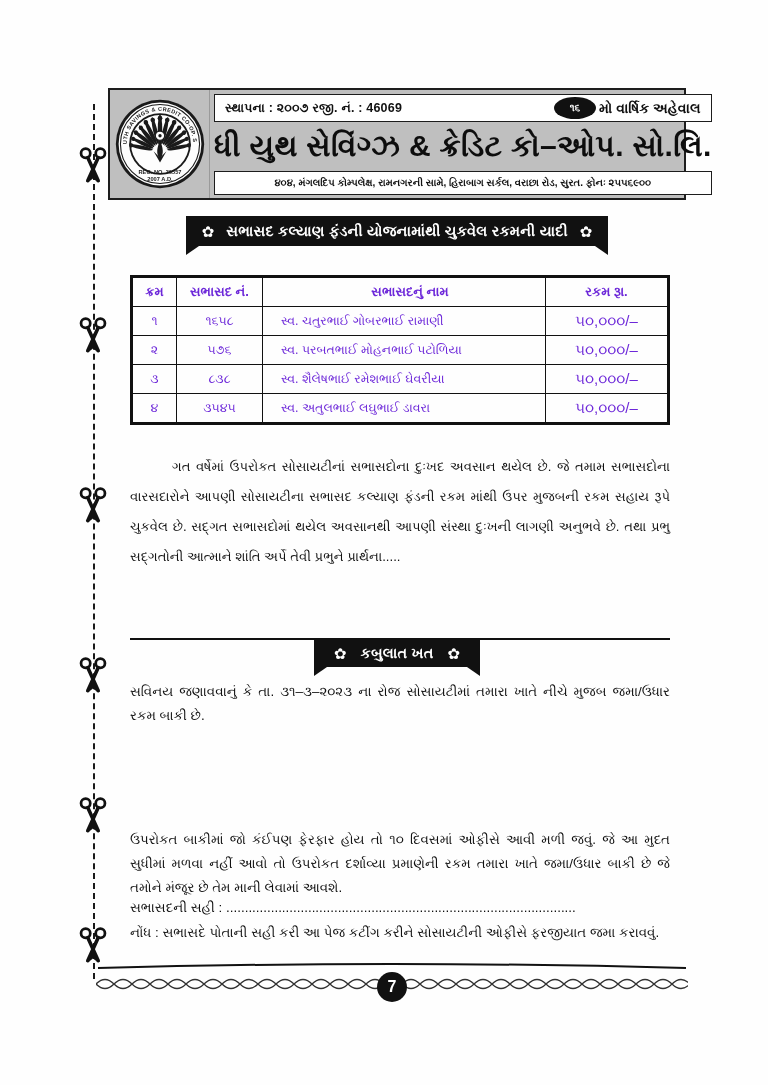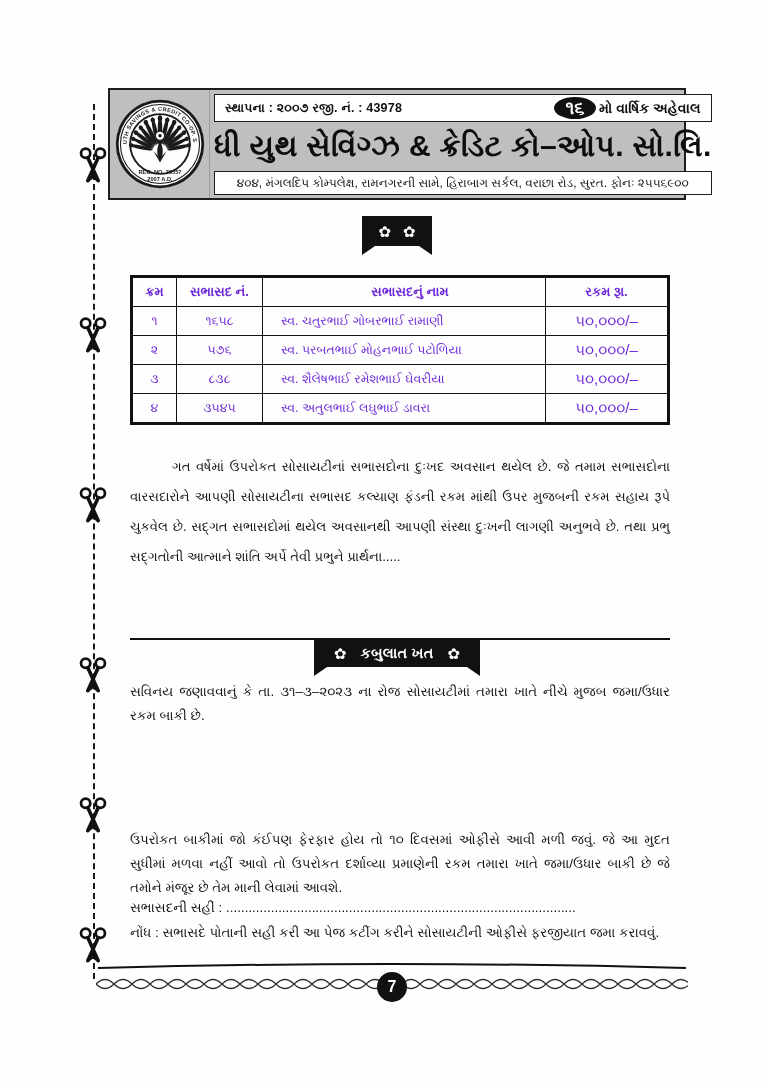--- a/index.html
+++ b/index.html
@@ -94,21 +94,21 @@
     white-space: nowrap;
   }
   .anniv-badge {
     display: inline-flex;
     align-items: center;
     justify-content: center;
     width: 42px; height: 22px;
     border-radius: 50%;
     background: #111;
     color: #fff;
-    font-size: 18px;
+    font-size: 10px;
     font-weight: bold;
     margin-left: 32px;
   }
   .hdr-name {
     flex: 1;
     display: flex;
     align-items: center;
     justify-content: center;
     font-size: 30px;
     font-weight: bold;
@@ -120,22 +120,22 @@
   .hdr-addr-wrap {
     margin: 1px 4px 0 4px;
     background: #ffffff;
     border: 1px solid #1d1d1d;
     height: 24px;
     display: flex;
     align-items: center;
     justify-content: center;
   }
   .hdr-addr {
-    font-size: 12px;
-    font-weight: normal;
+    font-size: 10px;
+    font-weight: bold;
     color: #111;
     white-space: nowrap;
   }
 
   
   .ribbon-wrap {
     position: absolute;
     display: flex;
     justify-content: center;
     width: 578px;
@@ -413,38 +413,39 @@
         <text font-family="'Liberation Sans',sans-serif" font-size="6.0" font-weight="bold" fill="#1a1a1a" letter-spacing="0.45">
           <textPath href="#arcTop" startOffset="50%" text-anchor="middle">THE YOUTH SAVINGS &amp; CREDIT CO-OP. SOC. LTD</textPath>
         </text>
         <text x="50" y="83" text-anchor="middle" font-family="'Liberation Sans',sans-serif" font-size="6.2" font-weight="bold" fill="#1a1a1a">REG. NO. 36557</text>
         <text x="50" y="90" text-anchor="middle" font-family="'Liberation Sans',sans-serif" font-size="6.2" font-weight="bold" fill="#1a1a1a">2007 A.D.</text>
       </svg>
     </div>
 
     <div class="header-right">
       <div class="hdr-strip">
-        <span class="hdr-estd">સ્થાપના : ૨૦૦૭   રજી. નં. : 43978</span>
+        <span class="hdr-estd">સ્થાપના : ૨૦૦૭   રજી. નં. : 46069</span>
         <span class="hdr-anniv">
           <span class="anniv-badge">૧૬</span>
           <span>મો વાર્ષિક અહેવાલ</span>
         </span>
       </div>
 
       <div class="hdr-name">ધી યુથ સેવિંગ્ઝ &amp; ક્રેડિટ કો–ઓપ. સો.લિ.</div>
 
       <div class="hdr-addr-wrap">
         <span class="hdr-addr">૪૦૪, મંગલદિપ કોમ્પલેક્ષ, રામનગરની સામે, હિરાબાગ સર્કલ, વરાછા રોડ, સુરત. ફોનઃ ૨૫૫૬૯૦૦</span>
       </div>
     </div>
   </div>
 
   <div class="ribbon-wrap" style="top:216px">
     <div class="ribbon">
       <span class="ribbon-flower">✿</span>
+      <span class="ribbon-text">સભાસદ કલ્યાણ ફંડની યોજનામાંથી ચુકવેલ રકમની યાદી</span>
       <span class="ribbon-flower">✿</span>
     </div>
   </div>
 
   <div class="table-box">
     <table class="members">
       <thead>
         <tr>
           <th class="col-sr">ક્રમ</th>
           <th class="col-mno">સભાસદ નં.</th>

